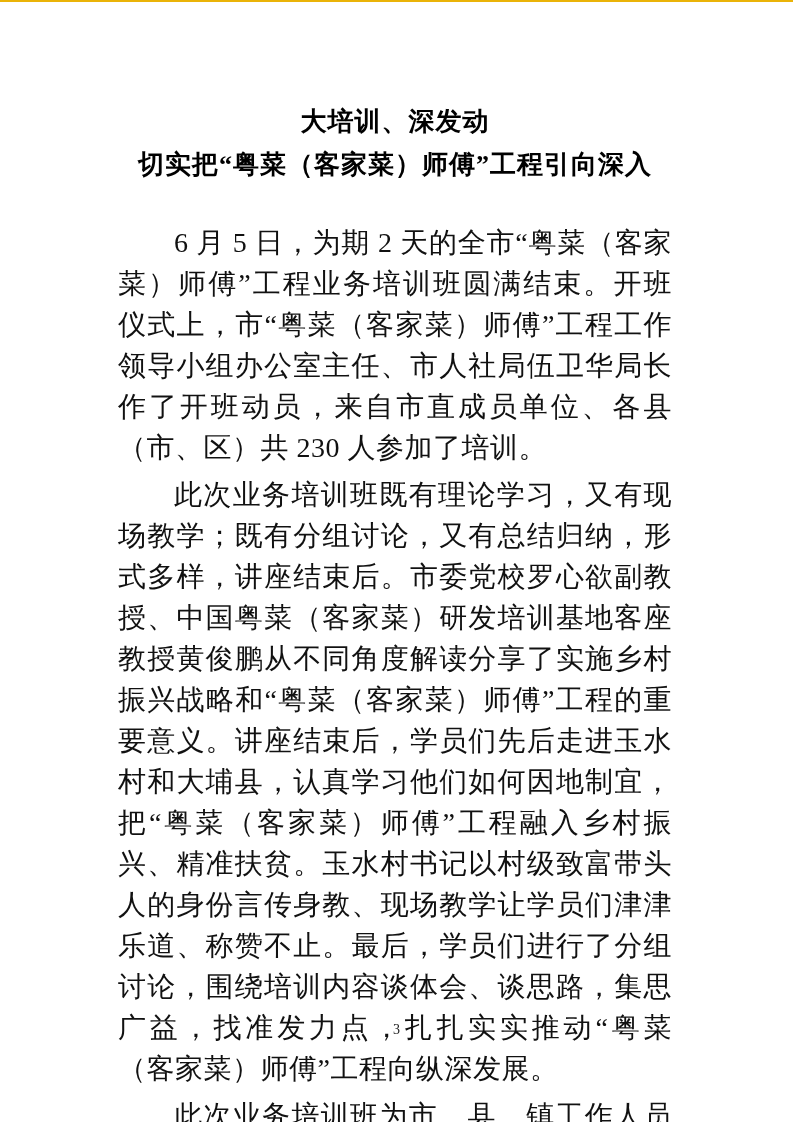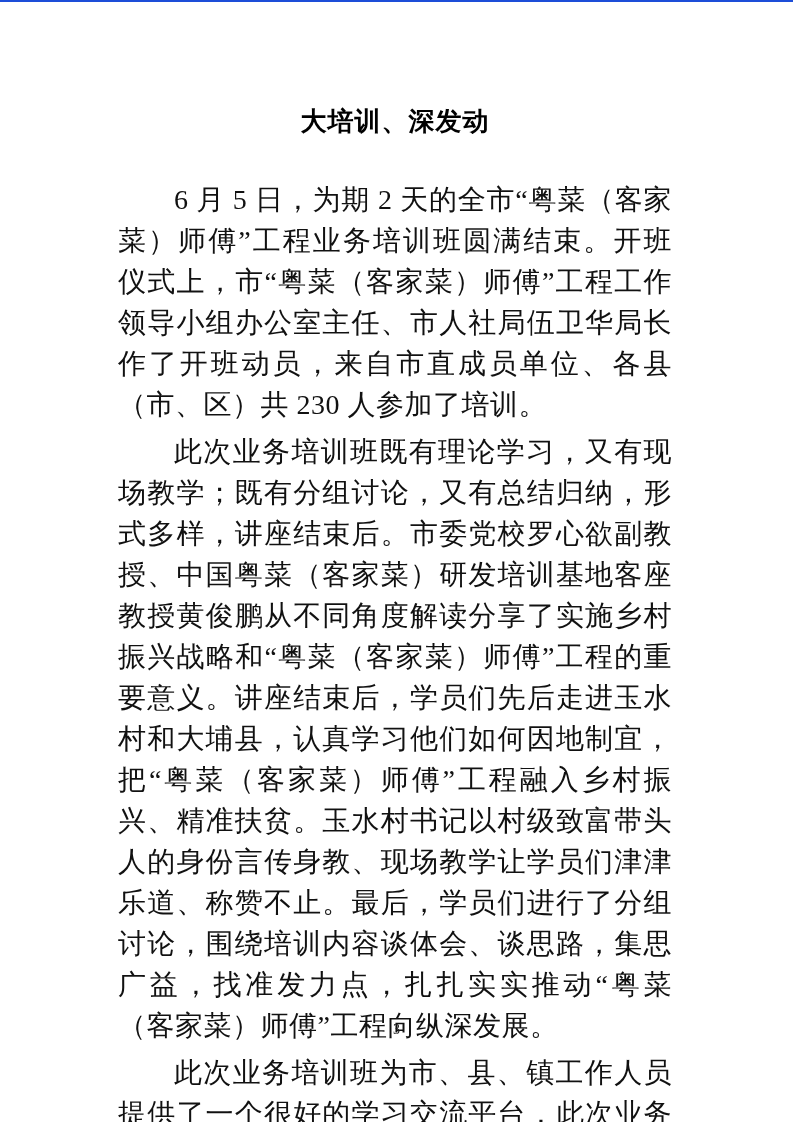--- a/index.html
+++ b/index.html
@@ -6,21 +6,21 @@
     margin: 0;
     padding: 0;
     background: #ffffff;
   }
   .page {
     position: relative;
     width: 793px;
     height: 1122px;
     background: #ffffff;
     box-sizing: border-box;
-    border-top: 2px solid #1d4ed8;
+    border-top: 2px solid #eab308;
     font-family: "Liberation Serif", "DejaVu Serif", serif;
     color: #111111;
     overflow: hidden;
   }
   .content {
     position: absolute;
     left: 118px;
     width: 554px;
     top: 98px;
   }
@@ -59,20 +59,21 @@
     color: #222222;
   }
 </style>
 </head>
 <body>
 
 <div class="page">
   <div class="content">
     <h1 class="doc-title">
       <span class="title-line">大培训、深发动</span>
+      <span class="title-line">切实把“粤菜（客家菜）师傅”工程引向深入</span>
     </h1>
     <div class="doc-body">
       <p>6 月 5 日，为期 2 天的全市“粤菜（客家菜）师傅”工程业务培训班圆满结束。开班仪式上，市“粤菜（客家菜）师傅”工程工作领导小组办公室主任、市人社局伍卫华局长作了开班动员，来自市直成员单位、各县（市、区）共 230 人参加了培训。</p>
       <p>此次业务培训班既有理论学习，又有现场教学；既有分组讨论，又有总结归纳，形式多样，讲座结束后。市委党校罗心欲副教授、中国粤菜（客家菜）研发培训基地客座教授黄俊鹏从不同角度解读分享了实施乡村振兴战略和“粤菜（客家菜）师傅”工程的重要意义。讲座结束后，学员们先后走进玉水村和大埔县，认真学习他们如何因地制宜，把“粤菜（客家菜）师傅”工程融入乡村振兴、精准扶贫。玉水村书记以村级致富带头人的身份言传身教、现场教学让学员们津津乐道、称赞不止。最后，学员们进行了分组讨论，围绕培训内容谈体会、谈思路，集思广益，找准发力点，扎扎实实推动“粤菜（客家菜）师傅”工程向纵深发展。</p>
       <p>此次业务培训班为市、县、镇工作人员提供了一个很好的学习交流平台，此次业务培训班既有理论学习，为我市深入实施“粤菜（客家菜）师傅”工程打下了坚实的基础。</p>
     </div>
   </div>
   <div class="page-number">3</div>
 </div>
 

